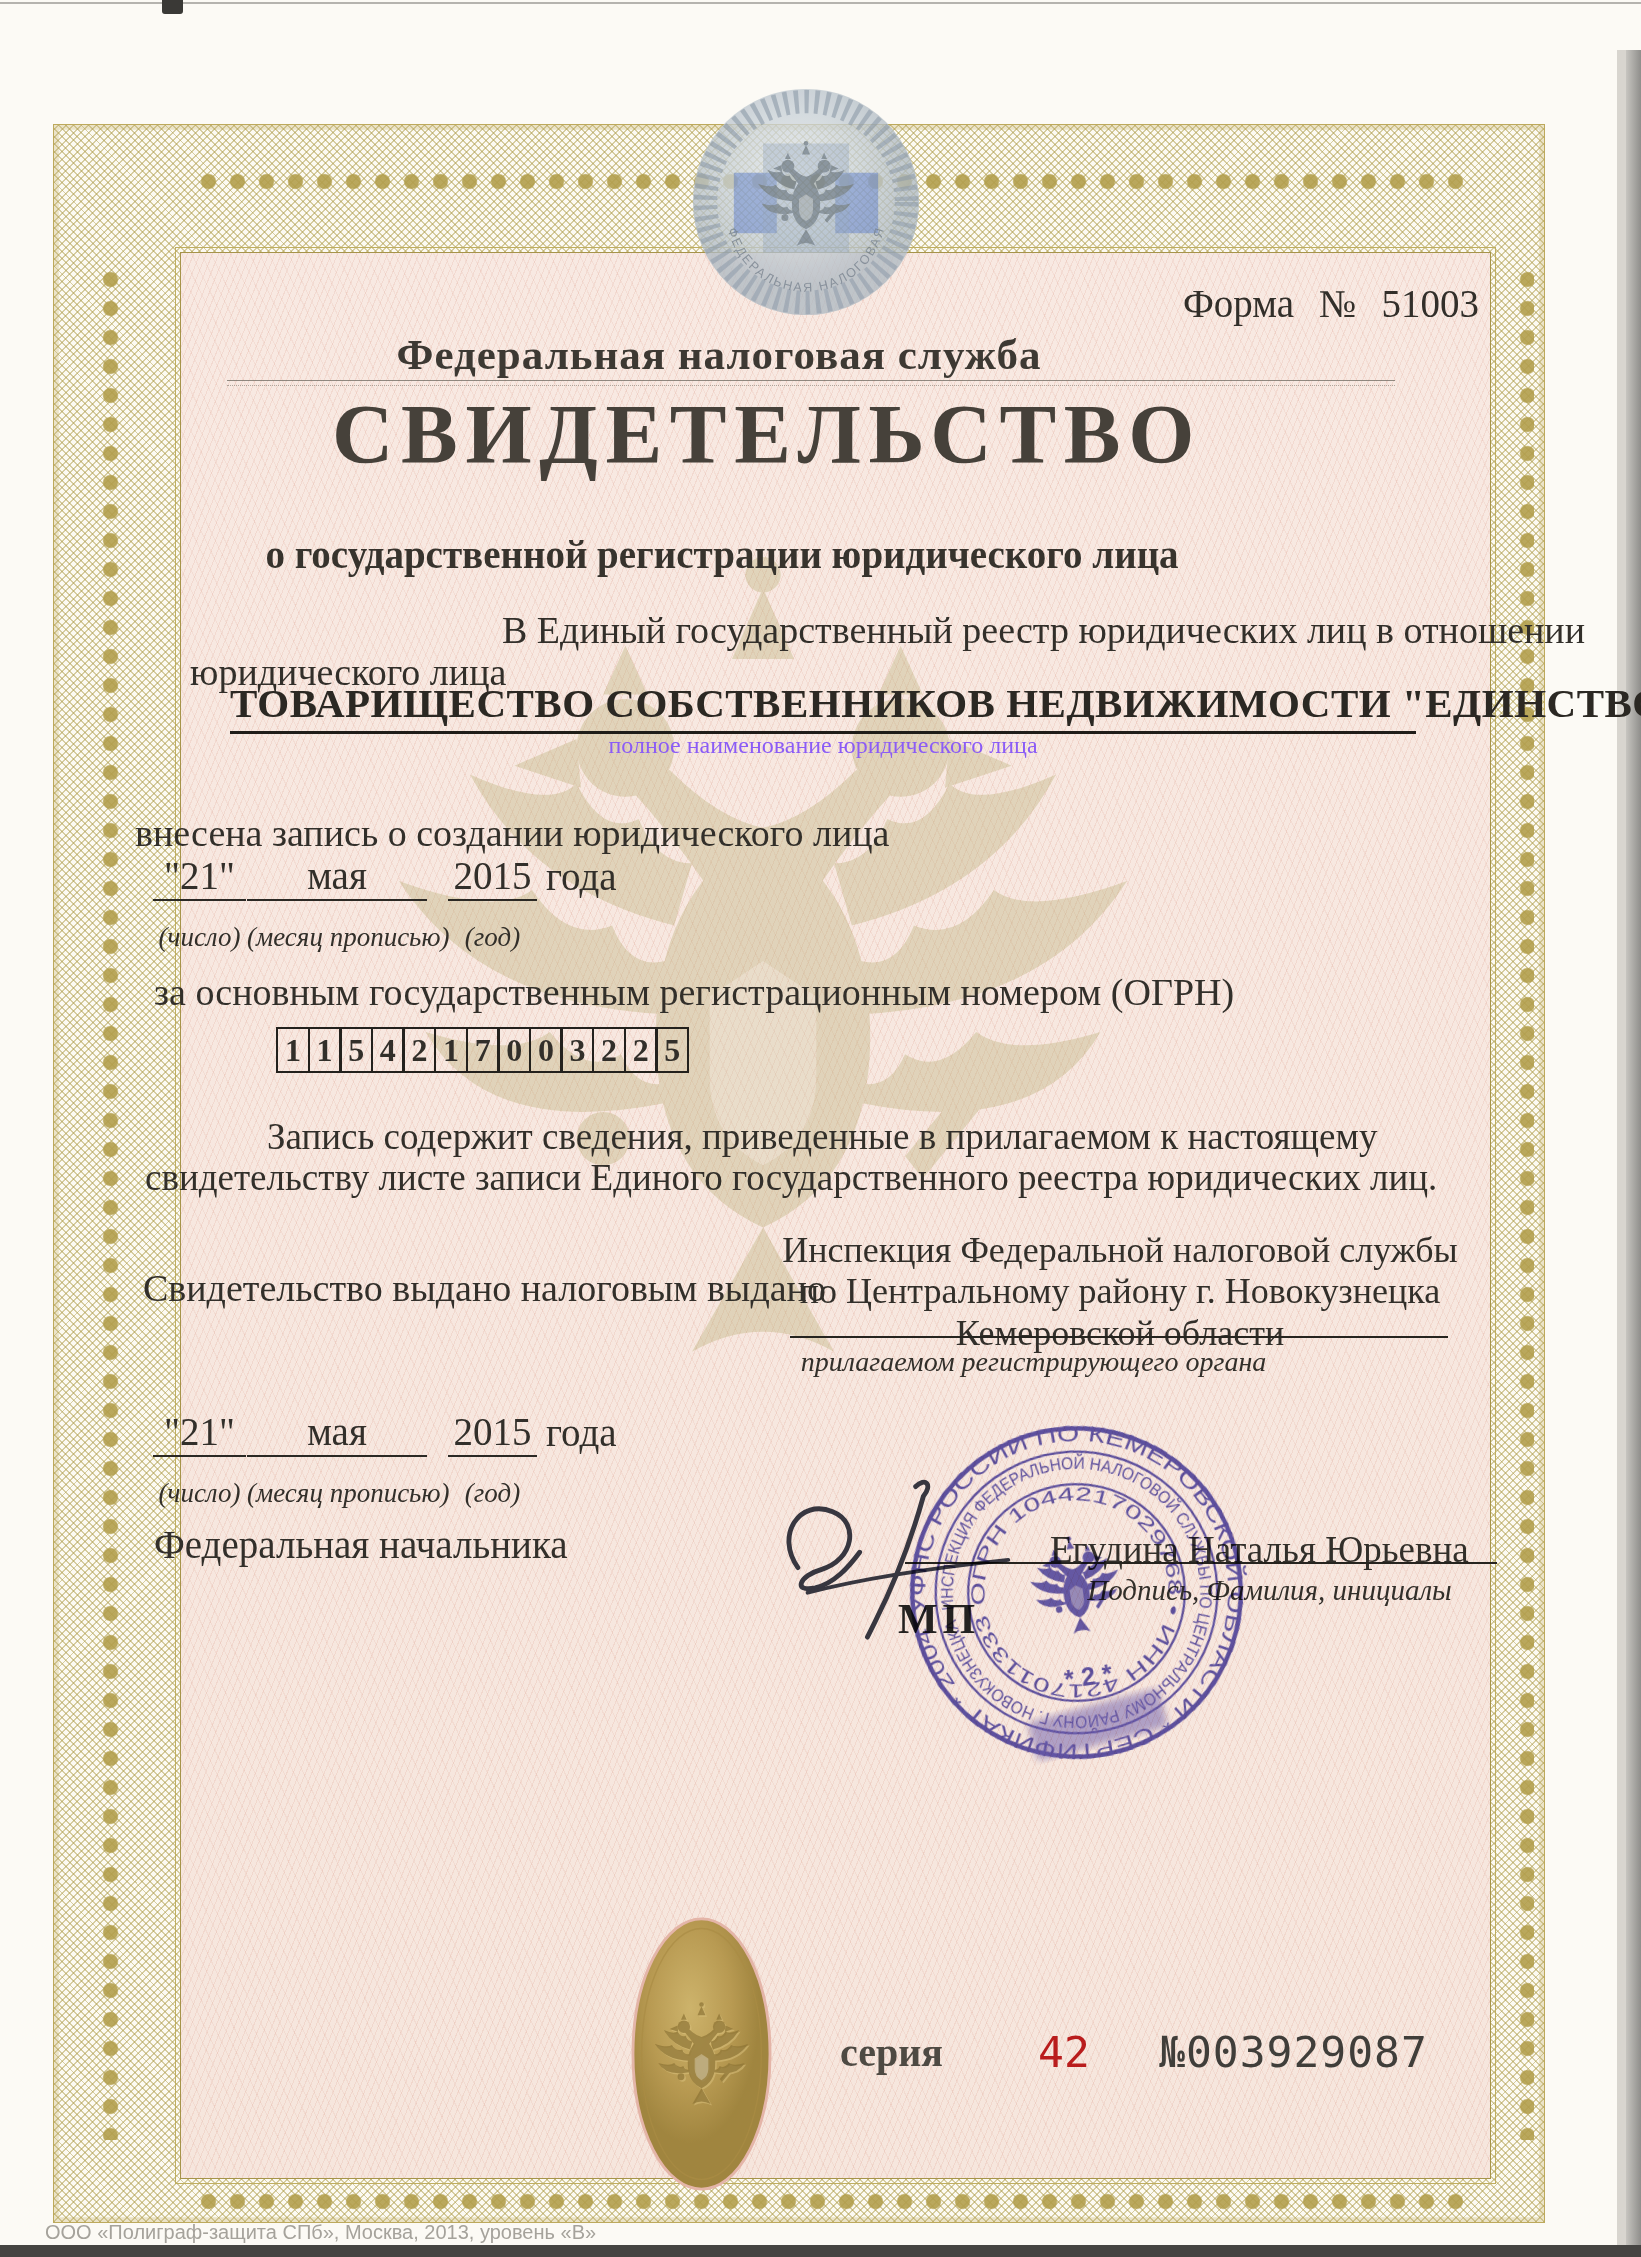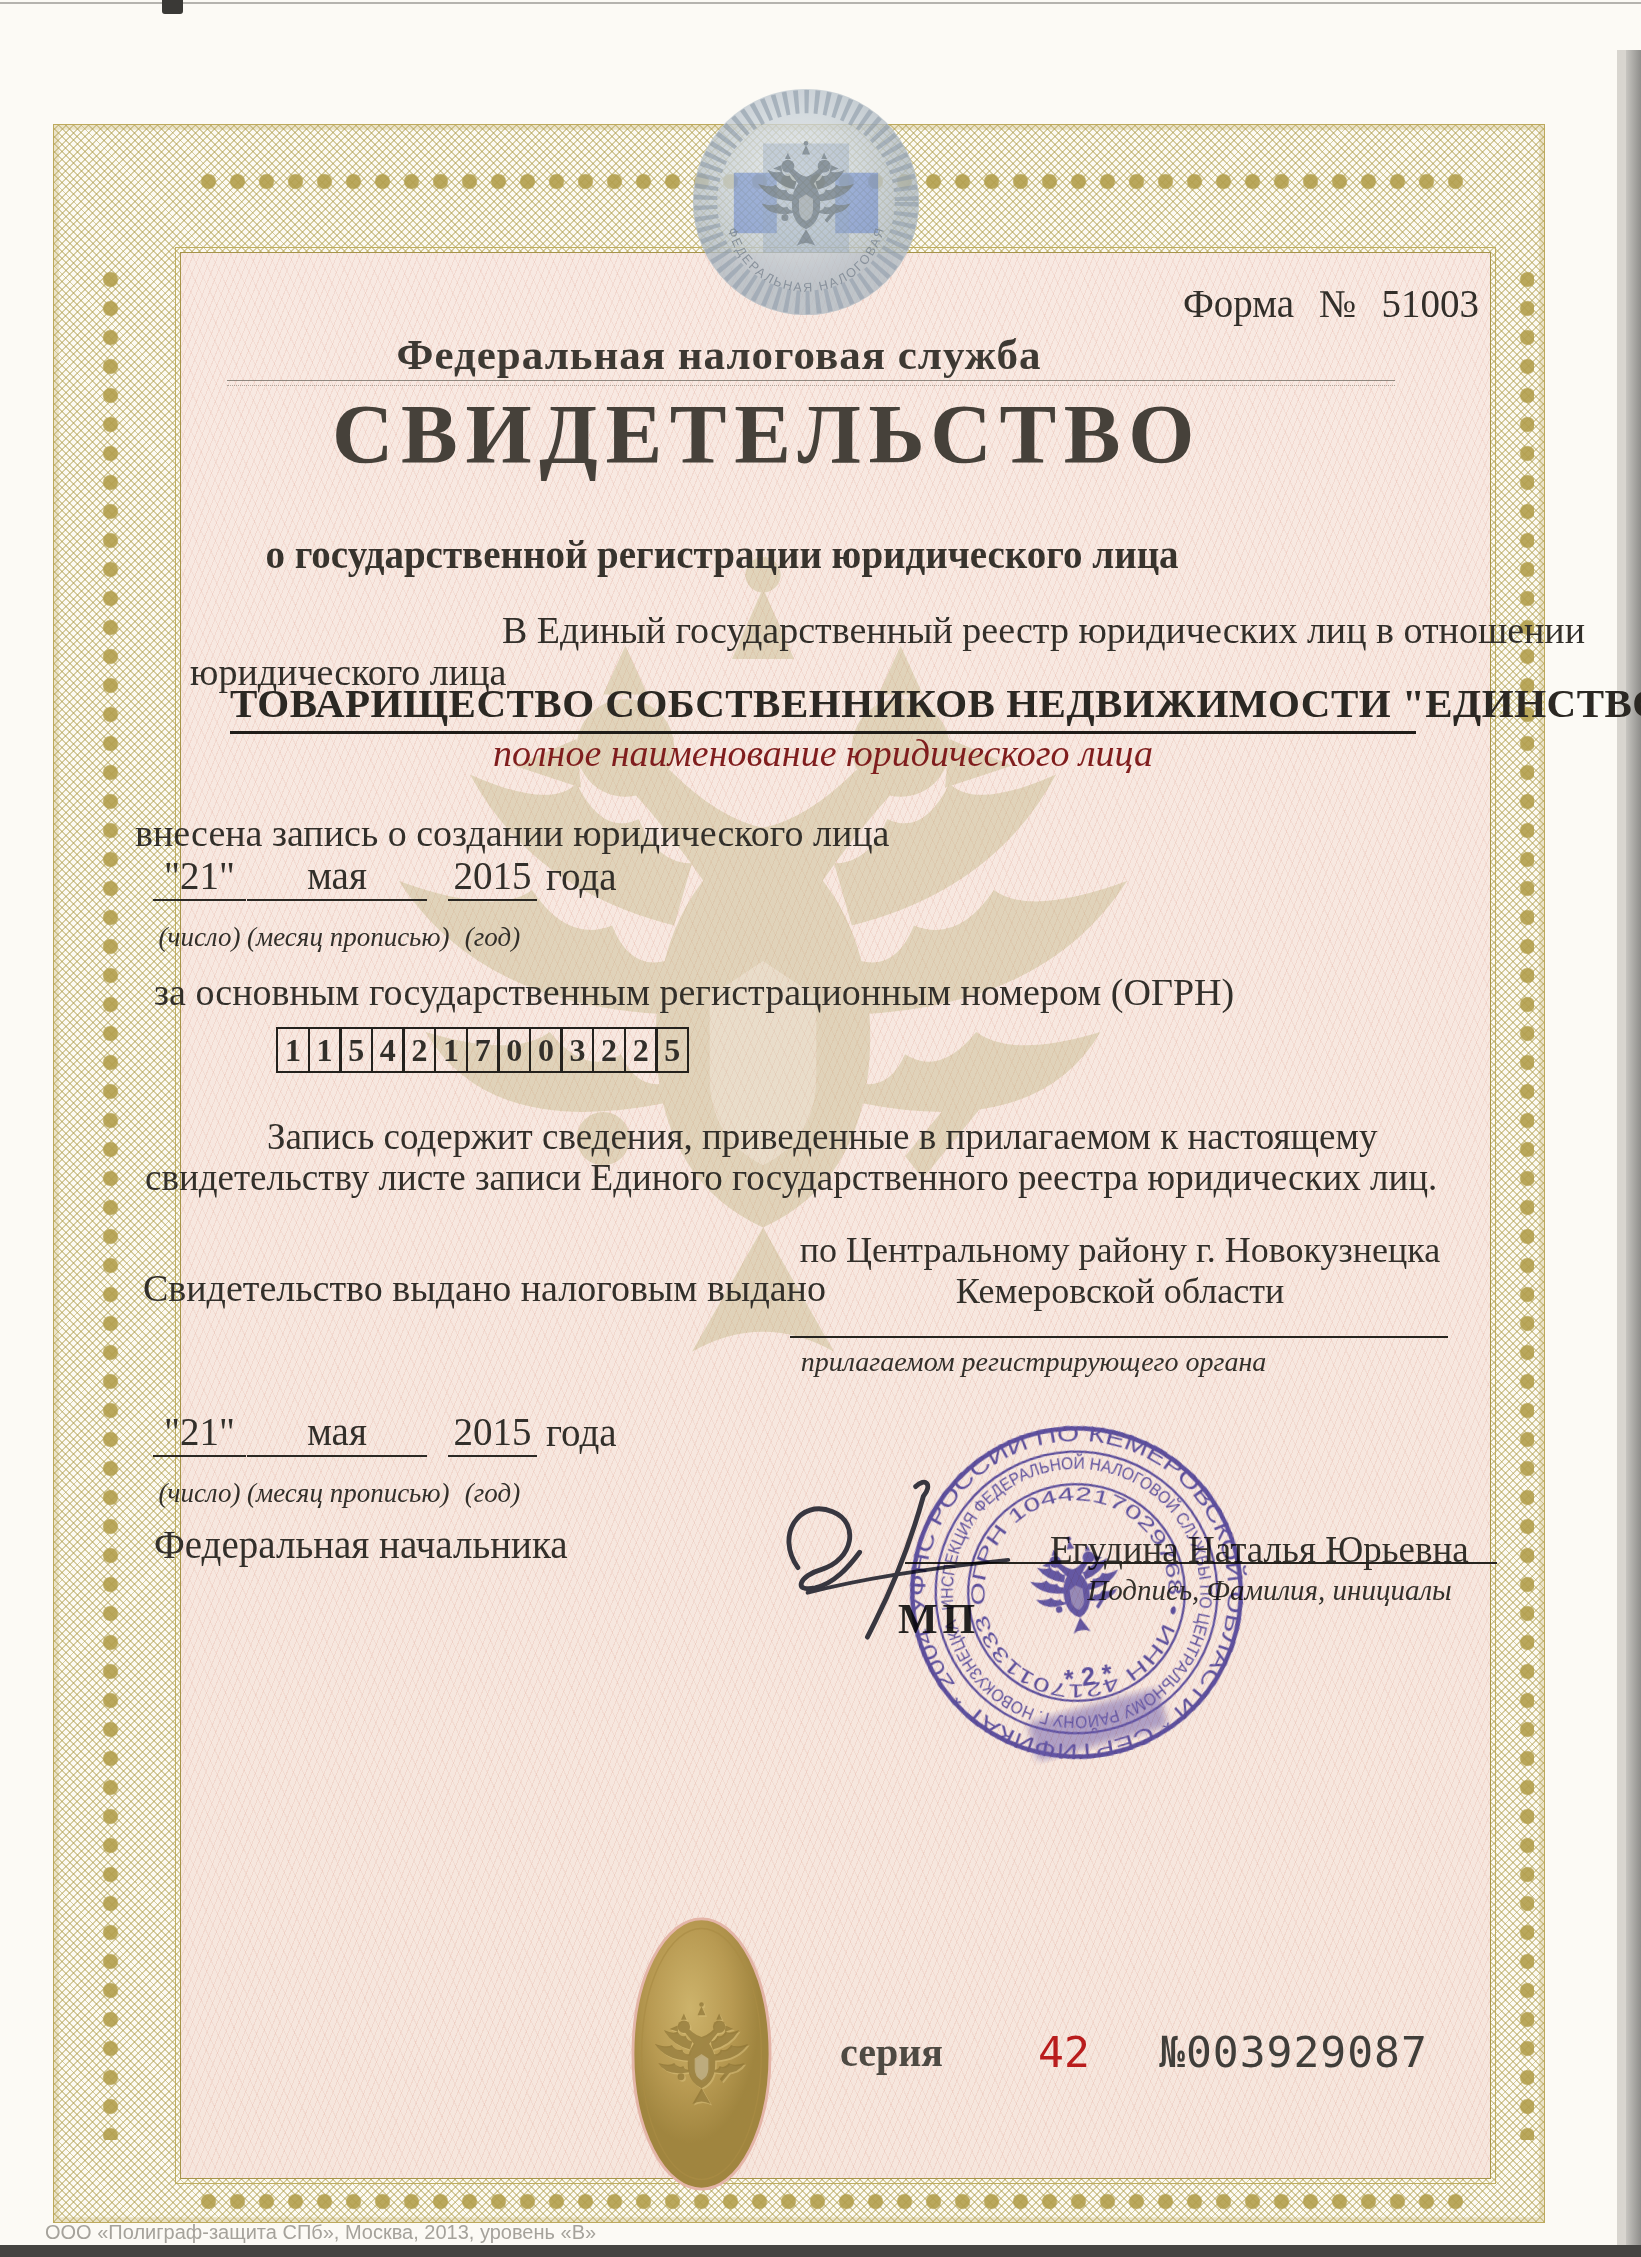--- a/index.html
+++ b/index.html
@@ -46,21 +46,21 @@
 
   .form-label{left:1183px;top:282px;font-size:39px;word-spacing:15.4px;}
   .agency{left:135px;top:330px;width:1168px;font-size:43px;font-weight:bold;letter-spacing:1px;color:#3d3933;}
   .rule1{left:227px;top:380px;width:1168px;height:3.9px;border-top:1.4px solid rgba(110,104,95,.75);border-bottom:1px dotted rgba(130,124,114,.6);}
   .title{left:183px;top:386px;width:1168px;font-size:85px;font-weight:bold;letter-spacing:7.7px;color:#46413a;}
   .subtitle{left:138px;top:533px;width:1168px;font-size:39px;font-weight:bold;color:#37332d;}
   .t39{font-size:38px;}
   .intro1{left:502px;top:609px;}
   .intro2{left:190px;top:651px;}
   .company{left:230px;top:680px;width:1186px;font-size:41px;font-weight:bold;letter-spacing:0.5px;border-bottom:3.4px solid #1f1d19;padding-bottom:3.9px;color:#2b2823;}
-  .company-cap{left:230px;top:732px;width:1186px;font-style:italic;font-size:38px;color:#7f1d1d;}
+  .company-cap{left:230px;top:732px;width:1186px;font-size:24px;color:#8b5cf6;}
   .record{left:135px;top:796px;margin-top:16px;}
   .ogrnline{left:154px;top:971px;}
   .ogrn-row{left:276px;top:1027px;display:flex;}
   .ogrn-cell{width:30px;height:42px;border:2.4px solid #23211d;margin-left:-2.4px;display:flex;align-items:center;justify-content:center;font-size:32px;font-weight:bold;}
   .ogrn-cell:first-child{margin-left:0;}
   .par1{left:267px;top:1116px;font-size:37px;}
   .par2{left:145px;top:1157px;font-size:37px;}
   .issuedby{left:143px;top:1267px;}
   .authority{left:782px;top:1230px;width:676px;font-size:36px;line-height:39px;text-align:center;}
   .auth-rule{left:790px;top:1336px;width:658px;height:0;border-top:2.4px solid #26241f;}
@@ -203,20 +203,21 @@
       <div class="ogrn-cell">2</div>
       <div class="ogrn-cell">2</div>
       <div class="ogrn-cell">5</div>
     </div>
 
     <div class="abs line par1">Запись содержит сведения, приведенные в прилагаемом к настоящему</div>
     <div class="abs line par2">свидетельству листе записи Единого государственного реестра юридических лиц.</div>
 
     <div class="abs line t39 issuedby">Свидетельство выдано налоговым выдано</div>
     <div class="abs authority">
+      <div class="line">Инспекция Федеральной налоговой службы</div>
       <div class="line">по Центральному району г. Новокузнецка</div>
       <div class="line">Кемеровской области</div>
     </div>
     <div class="abs auth-rule"></div>
     <div class="abs line auth-cap">прилагаемом регистрирующего органа</div>
 
     <div class="row2">
       <div class="abs dgroup dg-day">
         <span class="dval">"21"</span>
         <span class="dlbl">(число)</span>

